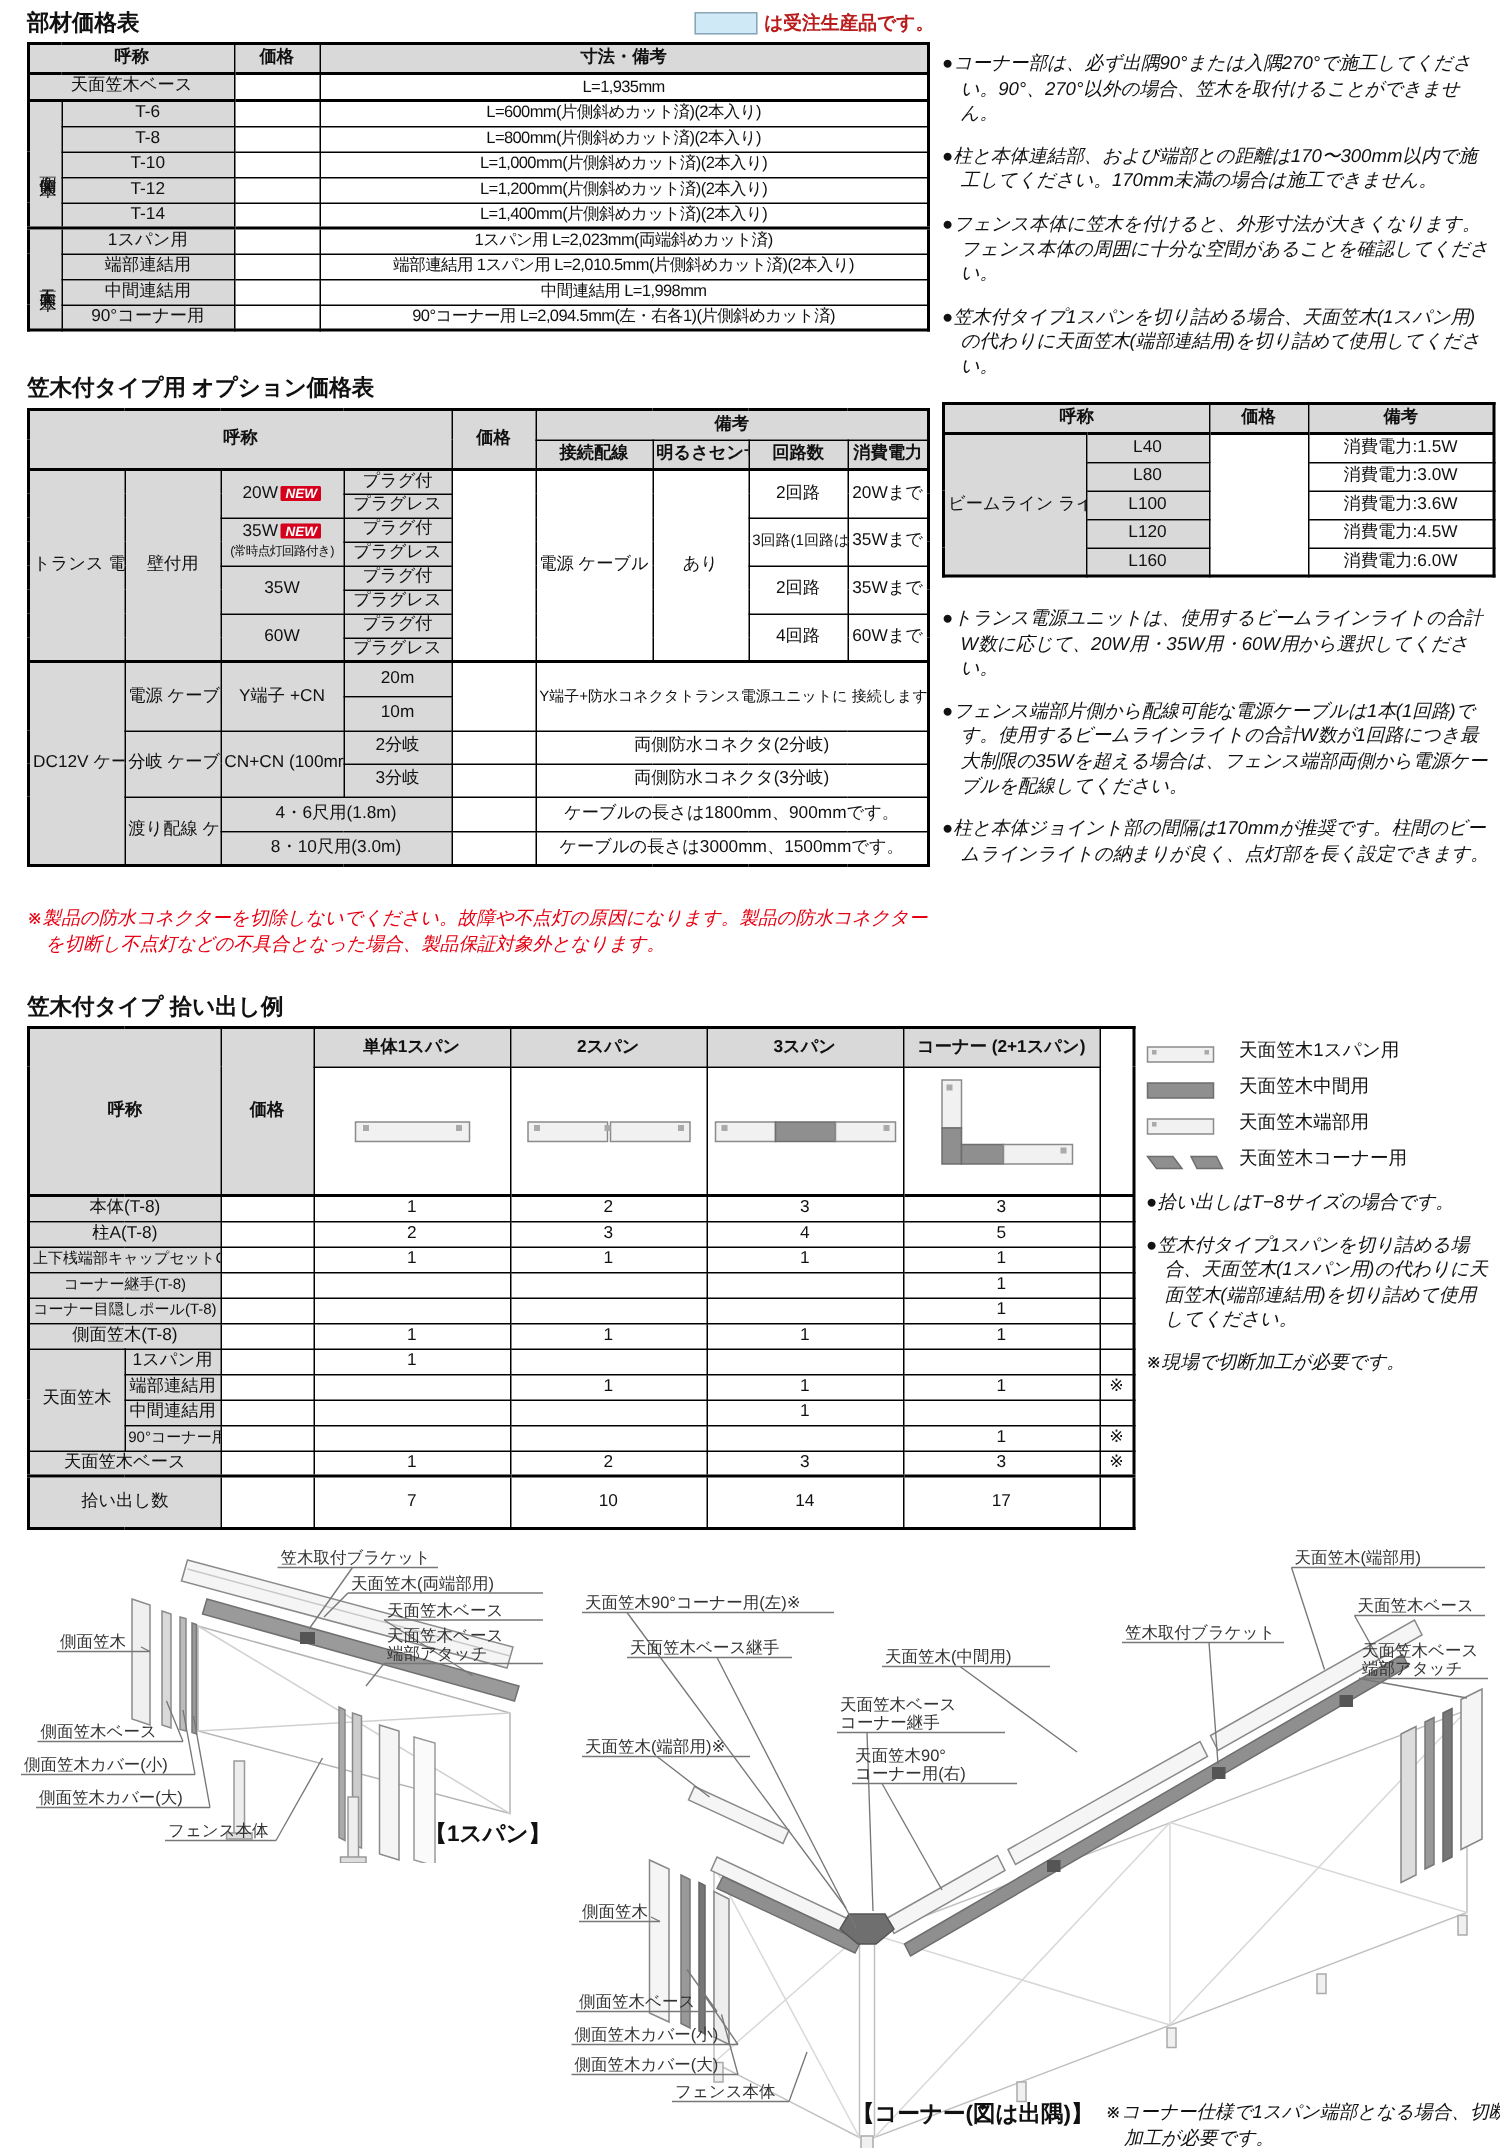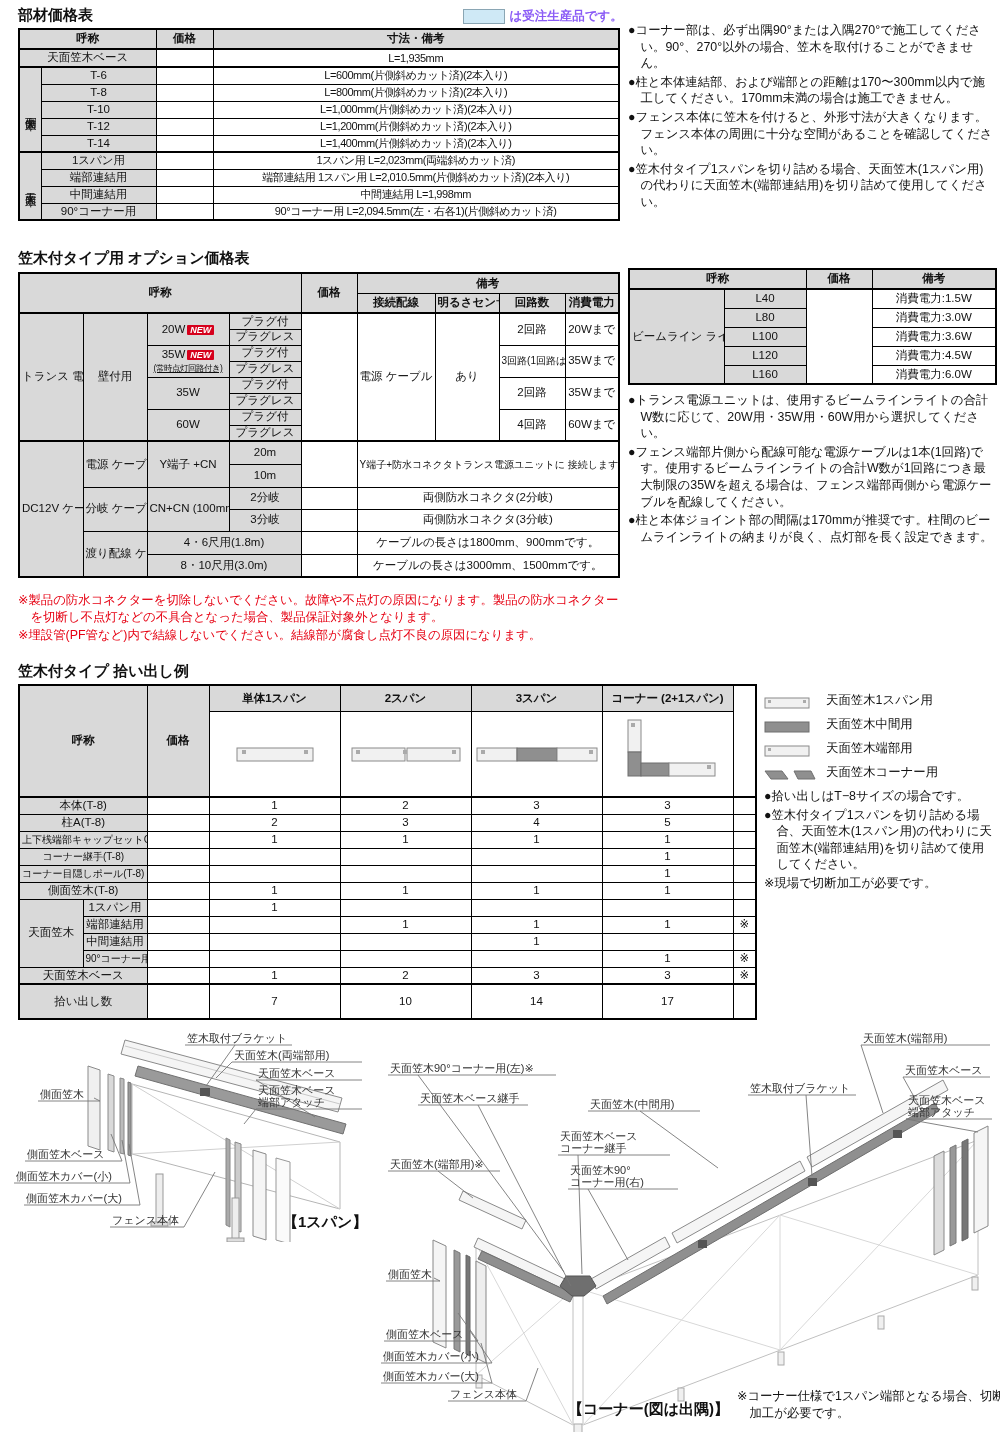--- a/index.html
+++ b/index.html
@@ -9,30 +9,30 @@
   .sec-title{font-size:15px;font-weight:bold;}
   
   table.t{border-collapse:collapse;table-layout:fixed;border:2px solid #000;font-size:11.5px;}
   table.t th,table.t td{border:1px solid #000;padding:0 2px;text-align:center;vertical-align:middle;
         overflow:hidden;white-space:nowrap;line-height:1.15;}
   .g{background:#d9d9d9;}
   .wrap{white-space:pre-line;}
   .bt2{border-top:2px solid #000 !important;}
   .vert{writing-mode:vertical-rl;text-orientation:upright;letter-spacing:1px;padding:0;}
   .sm{font-size:10px;}
-  .xs{font-size:8.5px;letter-spacing:-0.5px;text-decoration:underline;}
+  .xs{font-size:8.5px;letter-spacing:-0.5px;}
   .spec{font-size:11px;letter-spacing:-0.4px;}
   .new{display:inline-block;background:#d6001c;color:#fff;font-size:9px;font-weight:bold;
        font-style:italic;padding:0 3px;margin-left:2px;border-radius:1px;}
   
-  .note{font-size:12.4px;line-height:1.34;margin:0 0 2px 0;padding-left:1em;text-indent:-1em;}
+  .note{font-size:12.4px;line-height:1.34;margin:12px 0 2px 0;padding-left:1em;text-indent:-1em;font-style:italic;}
   .red{color:#e60012;}
   .mto-box{display:inline-block;width:40px;height:13px;background:#cfe9f6;border:1px solid #8aa6b4;
        vertical-align:middle;}
-  .mto-text{color:#8b5cf6;font-size:12.5px;font-weight:bold;vertical-align:middle;}
+  .mto-text{color:#b91c1c;font-size:12.5px;font-weight:bold;vertical-align:middle;}
   
   .leg-row{display:flex;align-items:flex-end;margin-bottom:7px;}
   .leg-shape{width:52px;margin-right:10px;flex:none;}
   .leg-label{font-size:12.4px;}
   
   svg text{font-size:11px;fill:#333;}
   .caption{font-size:15px;font-weight:bold;}
   .ill{display:block;margin:0 auto;}
 </style>
 </head>
@@ -234,21 +234,20 @@
     <tr style="height:23px">
       <td colspan="2" class="g">8・10尺用(3.0m)</td>
       <td></td>
       <td colspan="4">ケーブルの長さは3000mm、1500mmです。</td>
     </tr>
   </tbody>
     </table>
 
   <div class="abs" style="left:18px;top:592px;width:604px;">
     <p class="note red">※製品の防水コネクターを切除しないでください。故障や不点灯の原因になります。製品の防水コネクターを切断し不点灯などの不具合となった場合、製品保証対象外となります。</p>
-    <p class="note red">※埋設管(PF管など)内で結線しないでください。結線部が腐食し点灯不良の原因になります。</p>
   </div>
 
   <table class="t abs" style="left:628px;top:268px;width:367px;">
     <colgroup>
         <col style="width:95px">
         <col style="width:82px">
         <col style="width:66px">
         <col style="width:124px">
       </colgroup>
     <tbody>

